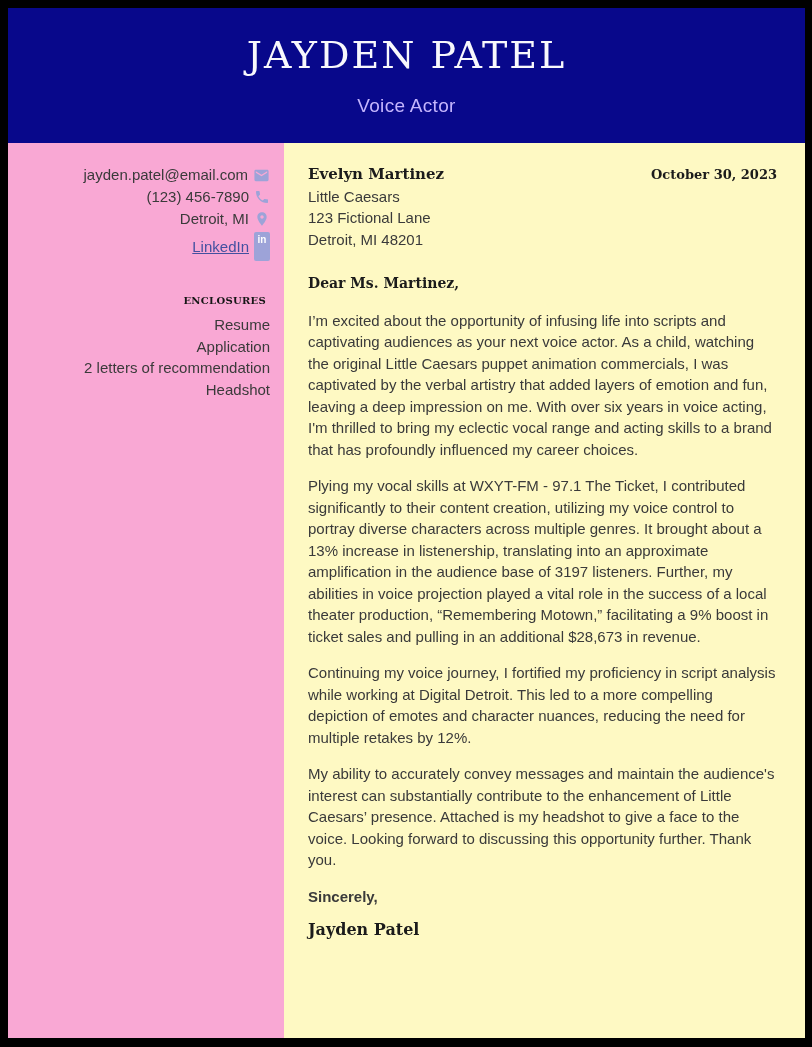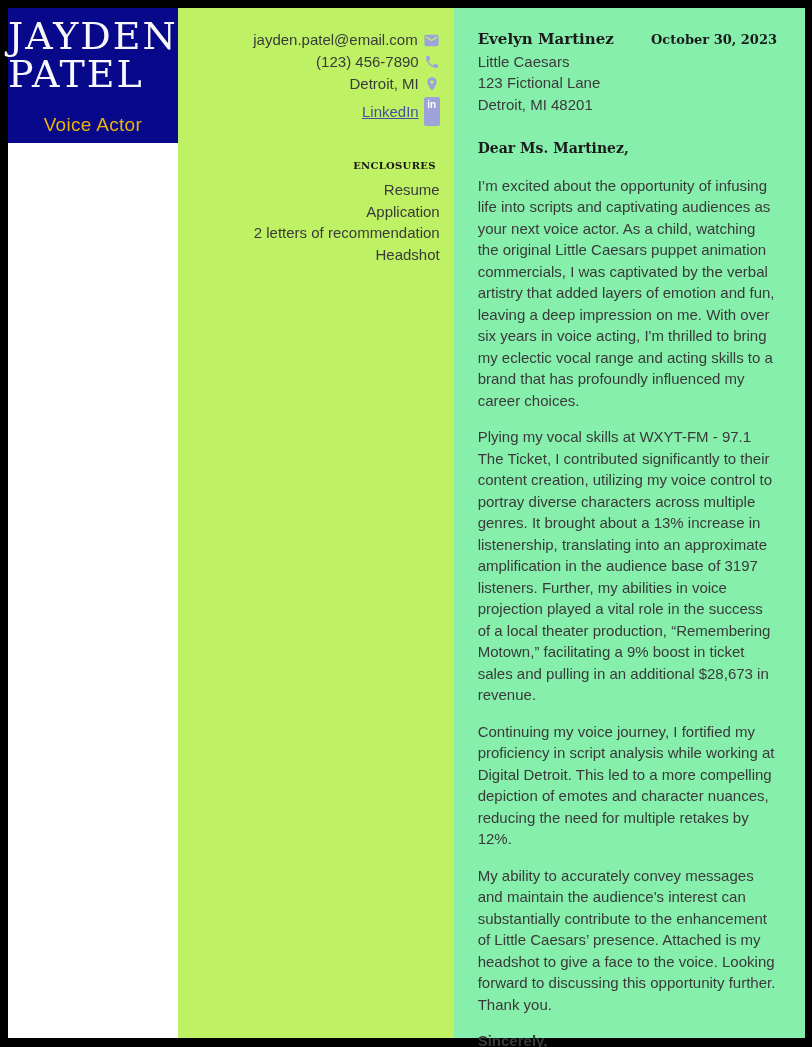--- a/index.html
+++ b/index.html
@@ -7,21 +7,21 @@
   body {
     width: 812px; height: 1047px;
     background: #000000;
     overflow: hidden;
     position: relative;
     font-family: "Liberation Sans", sans-serif;
   }
   .frame {
     position: absolute;
     top: 8px; left: 8px; right: 7px; bottom: 9px;
-    display: flex; flex-direction: row;
+    display: flex; flex-direction: column;
     background: #ffffff;
   }
   
   .header {
     background: #08088b;
     height: 135px;
     flex: 0 0 135px;
     display: flex; flex-direction: column;
     align-items: center; justify-content: center;
   }
@@ -29,29 +29,29 @@
     font-family: "DejaVu Serif", serif;
     font-weight: 400;
     font-size: 38px;
     letter-spacing: 2px;
     color: #f8f8fc;
     line-height: 1;
     margin: 2px 0 0 0;
   }
   .header .role {
     font-size: 19px;
-    color: #eab308;
+    color: #c4b5fd;
     margin-top: 21px;
     letter-spacing: 0.3px;
   }
   
   .body-row { flex: 1 1 auto; display: flex; min-height: 0; }
   .sidebar {
     width: 276px; flex: 0 0 276px;
-    background: #bef264;
+    background: #f9a8d4;
     padding: 23px 14px 0 19px;
     text-align: right;
     font-size: 15px;
     color: #3a3a3a;
   }
   .contact-line {
     display: flex; justify-content: flex-end; align-items: center;
     gap: 5px;
     margin-bottom: 4px;
     line-height: 18px;
@@ -75,21 +75,21 @@
     font-weight: 700;
     font-size: 10px;
     color: #161616;
     letter-spacing: 0.3px;
     margin: 0 4px 8px 0;
   }
   .enclosure-item { line-height: 21.5px; }
   
   .main {
     flex: 1 1 auto;
-    background: #86efac;
+    background: #fef9c3;
     padding: 21px 28px 12px 24px;
     font-size: 15px;
     line-height: 21.5px;
     color: #3a3a3a;
   }
   .serif-bold {
     font-family: "DejaVu Serif", serif;
     font-weight: 700;
     color: #1b1b1b;
   }

